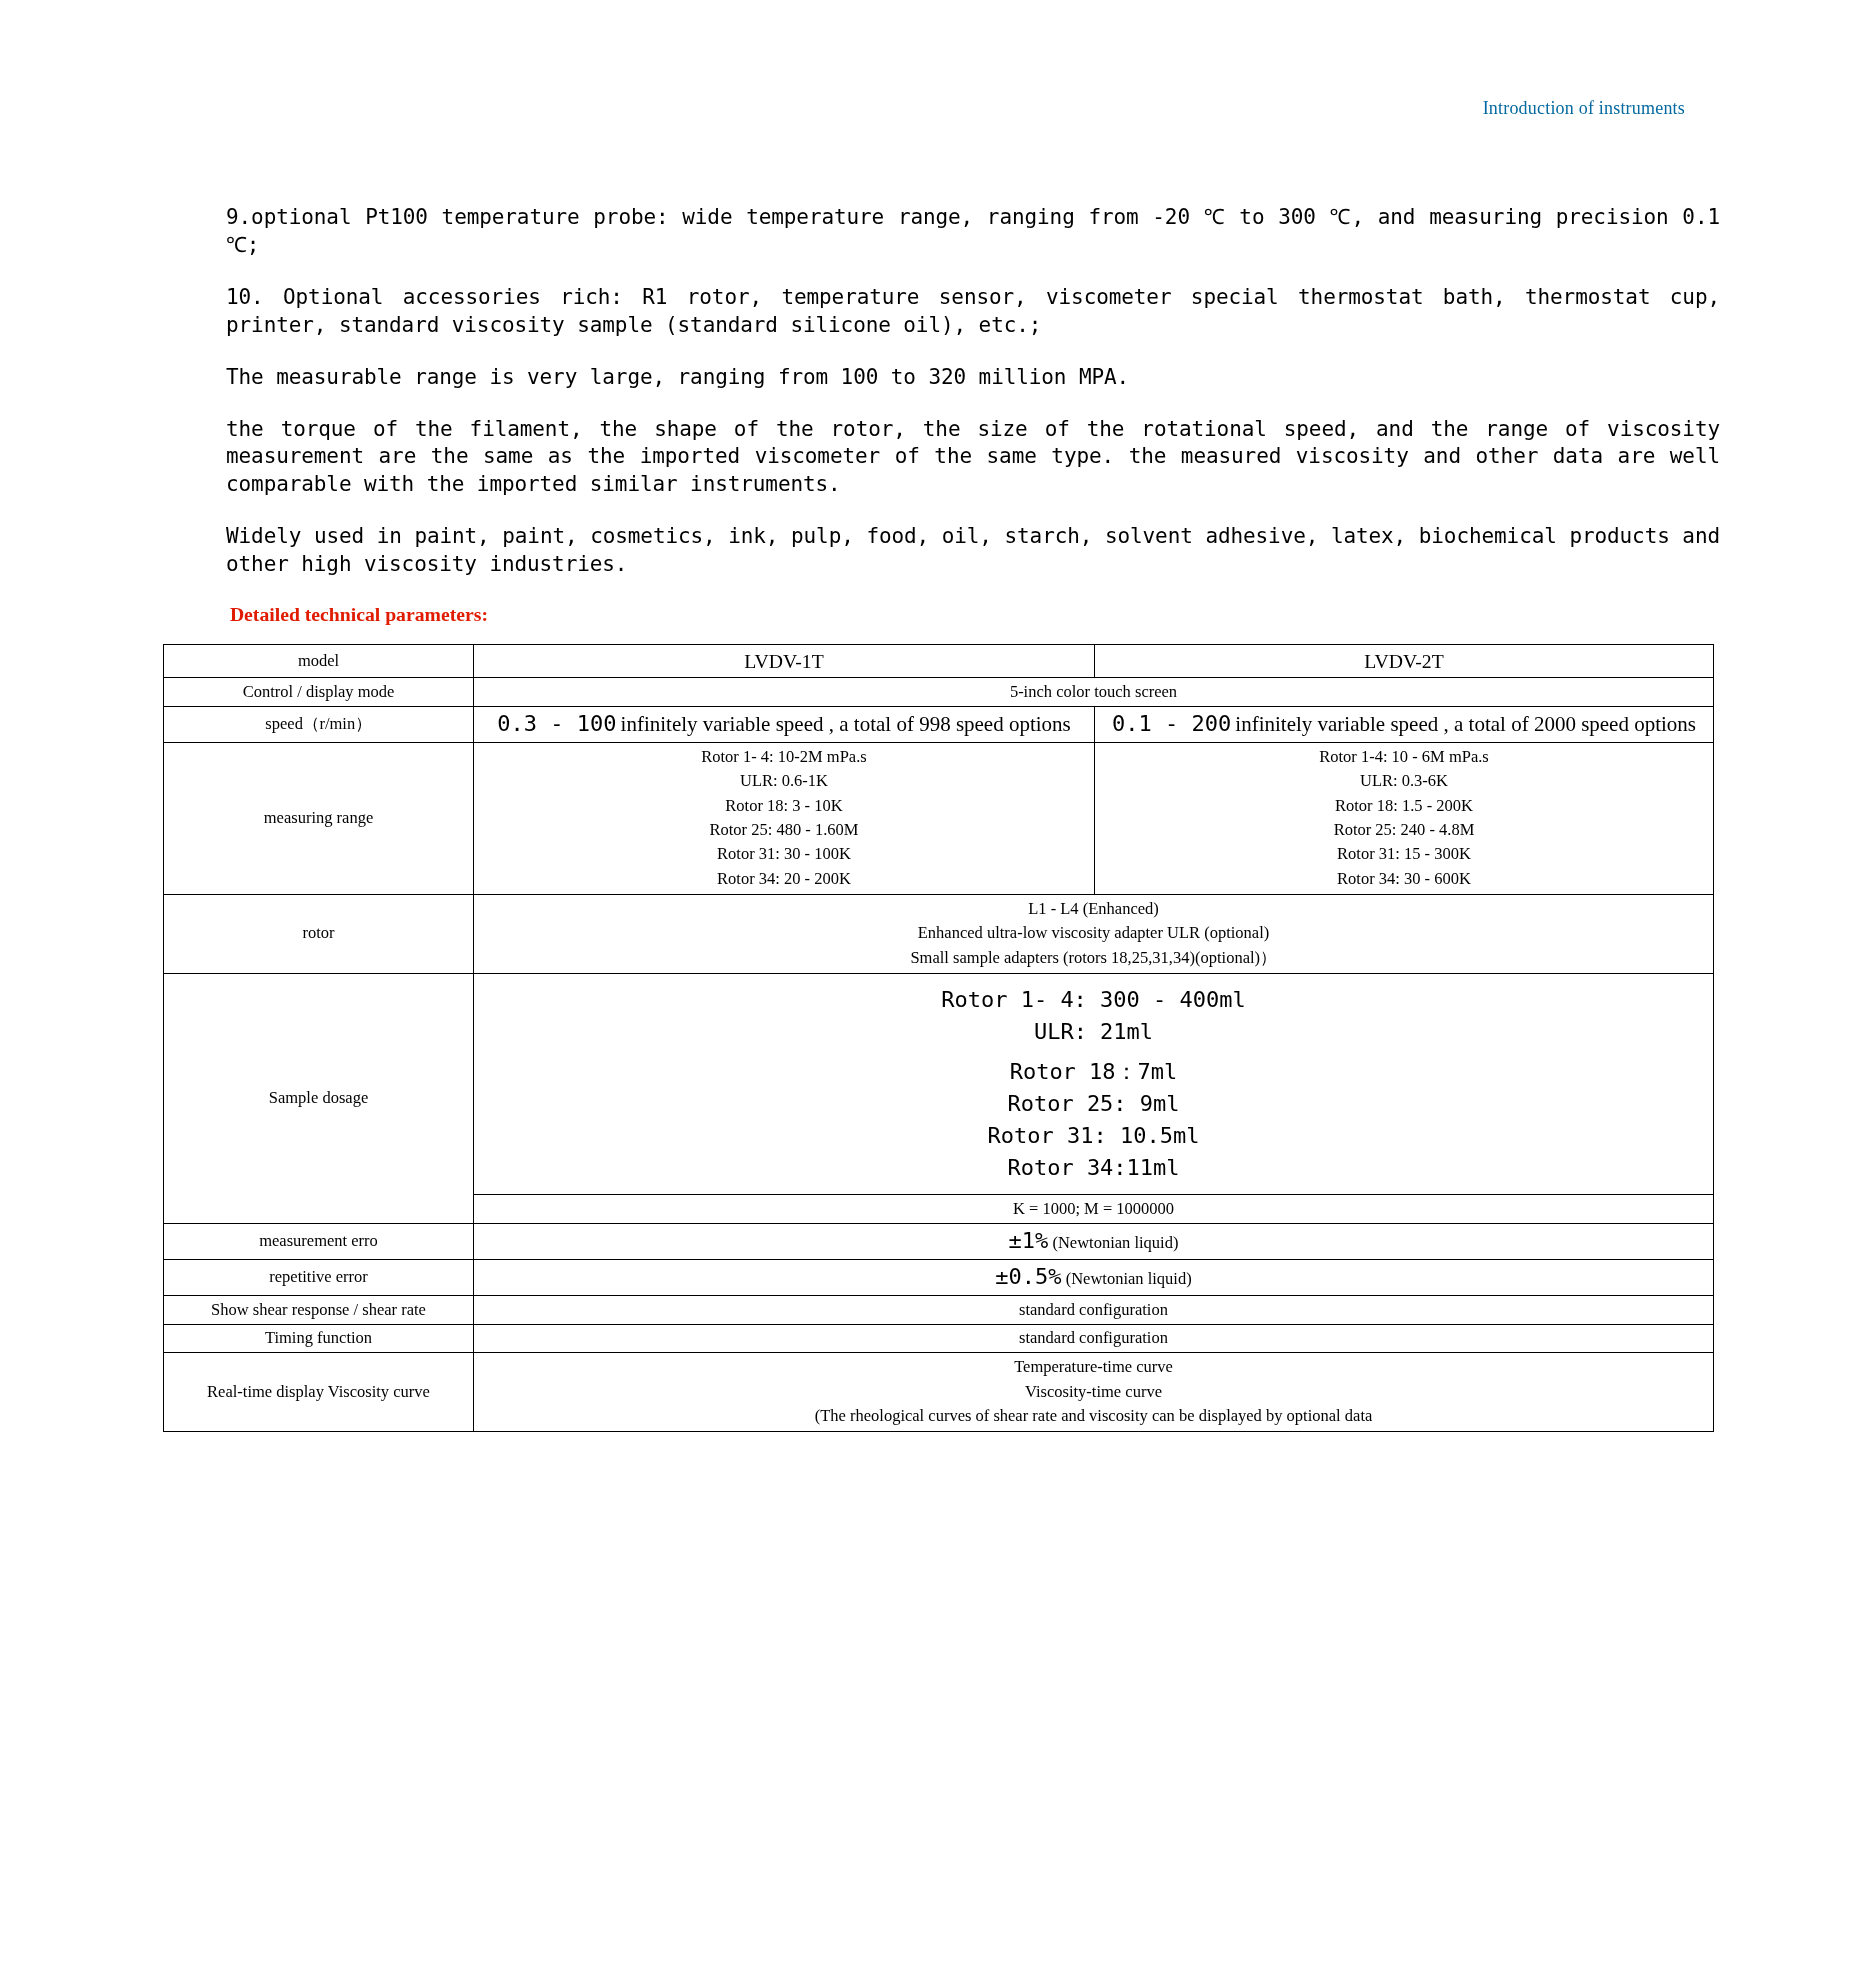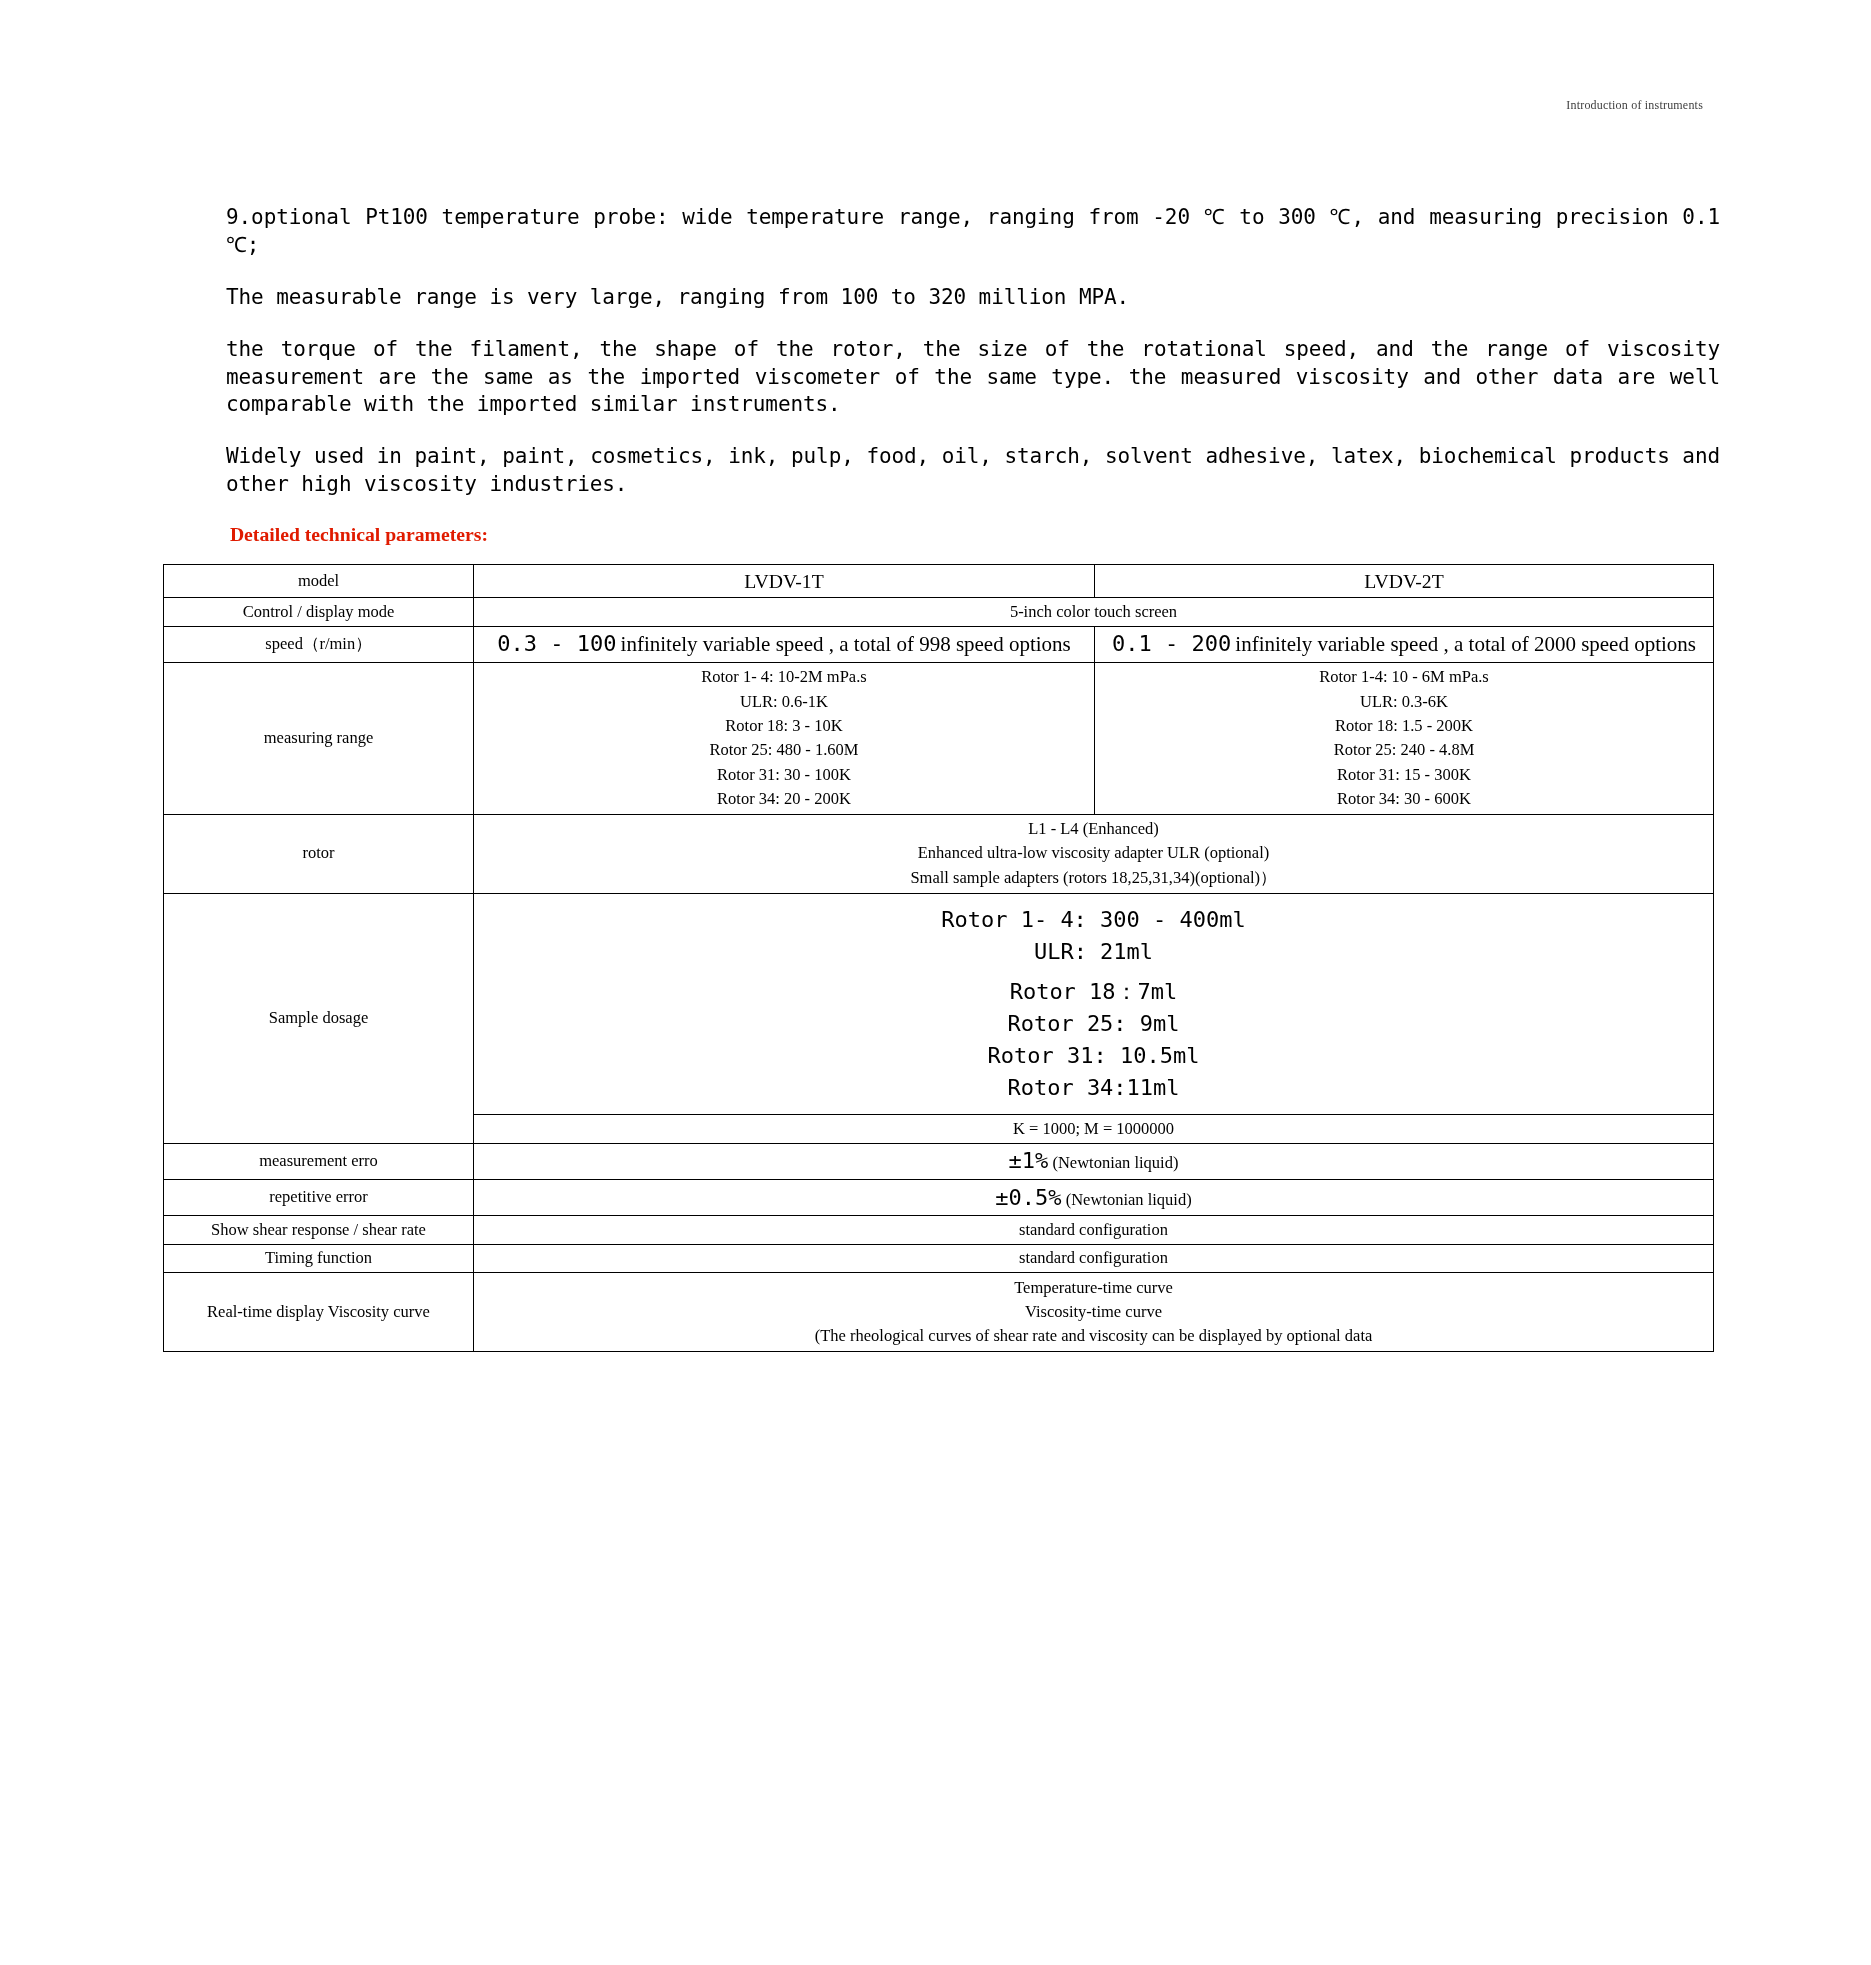--- a/index.html
+++ b/index.html
@@ -13,24 +13,24 @@
     height: 2647px;
     background: #ffffff;
     box-sizing: border-box;
     padding: 0;
     font-family: "Liberation Serif", serif;
     color: #000000;
   }
   .header {
     position: absolute;
     top: 98px;
-    right: 169px;
-    font-family: "Liberation Serif", serif;
-    font-size: 12px;
-    color: #404040;
+    right: 187px;
+    font-family: "Liberation Serif", serif;
+    font-size: 18px;
+    color: #0369a1;
     letter-spacing: 0.2px;
   }
   .content {
     position: absolute;
     left: 226px;
     top: 204px;
     width: 1494px;
   }
   p.body-para {
     font-family: "DejaVu Sans Mono", monospace;
@@ -83,20 +83,21 @@
 </head>
 <body>
 
 <div class="page">
 
   <div class="header">Introduction of instruments</div>
 
   <div class="content">
 
     <p class="body-para">9.optional Pt100 temperature probe: wide temperature range, ranging from -20 ℃ to 300 ℃, and measuring precision 0.1 ℃;</p>
+    <p class="body-para">10. Optional accessories rich: R1 rotor, temperature sensor, viscometer special thermostat bath, thermostat cup, printer, standard viscosity sample (standard silicone oil), etc.;</p>
     <p class="body-para">The measurable range is very large, ranging from 100 to 320 million MPA.</p>
     <p class="body-para">the torque of the filament, the shape of the rotor, the size of the rotational speed, and the range of viscosity measurement are the same as the imported viscometer of the same type. the measured viscosity and other data are well comparable with the imported similar instruments.</p>
     <p class="body-para">Widely used in paint, paint, cosmetics, ink, pulp, food, oil, starch, solvent adhesive, latex, biochemical products and other high viscosity industries.</p>
 
     <div class="section-title">Detailed technical parameters:</div>
 
     <table class="spec">
       <colgroup>
         <col style="width:310px">
         <col style="width:621px">

